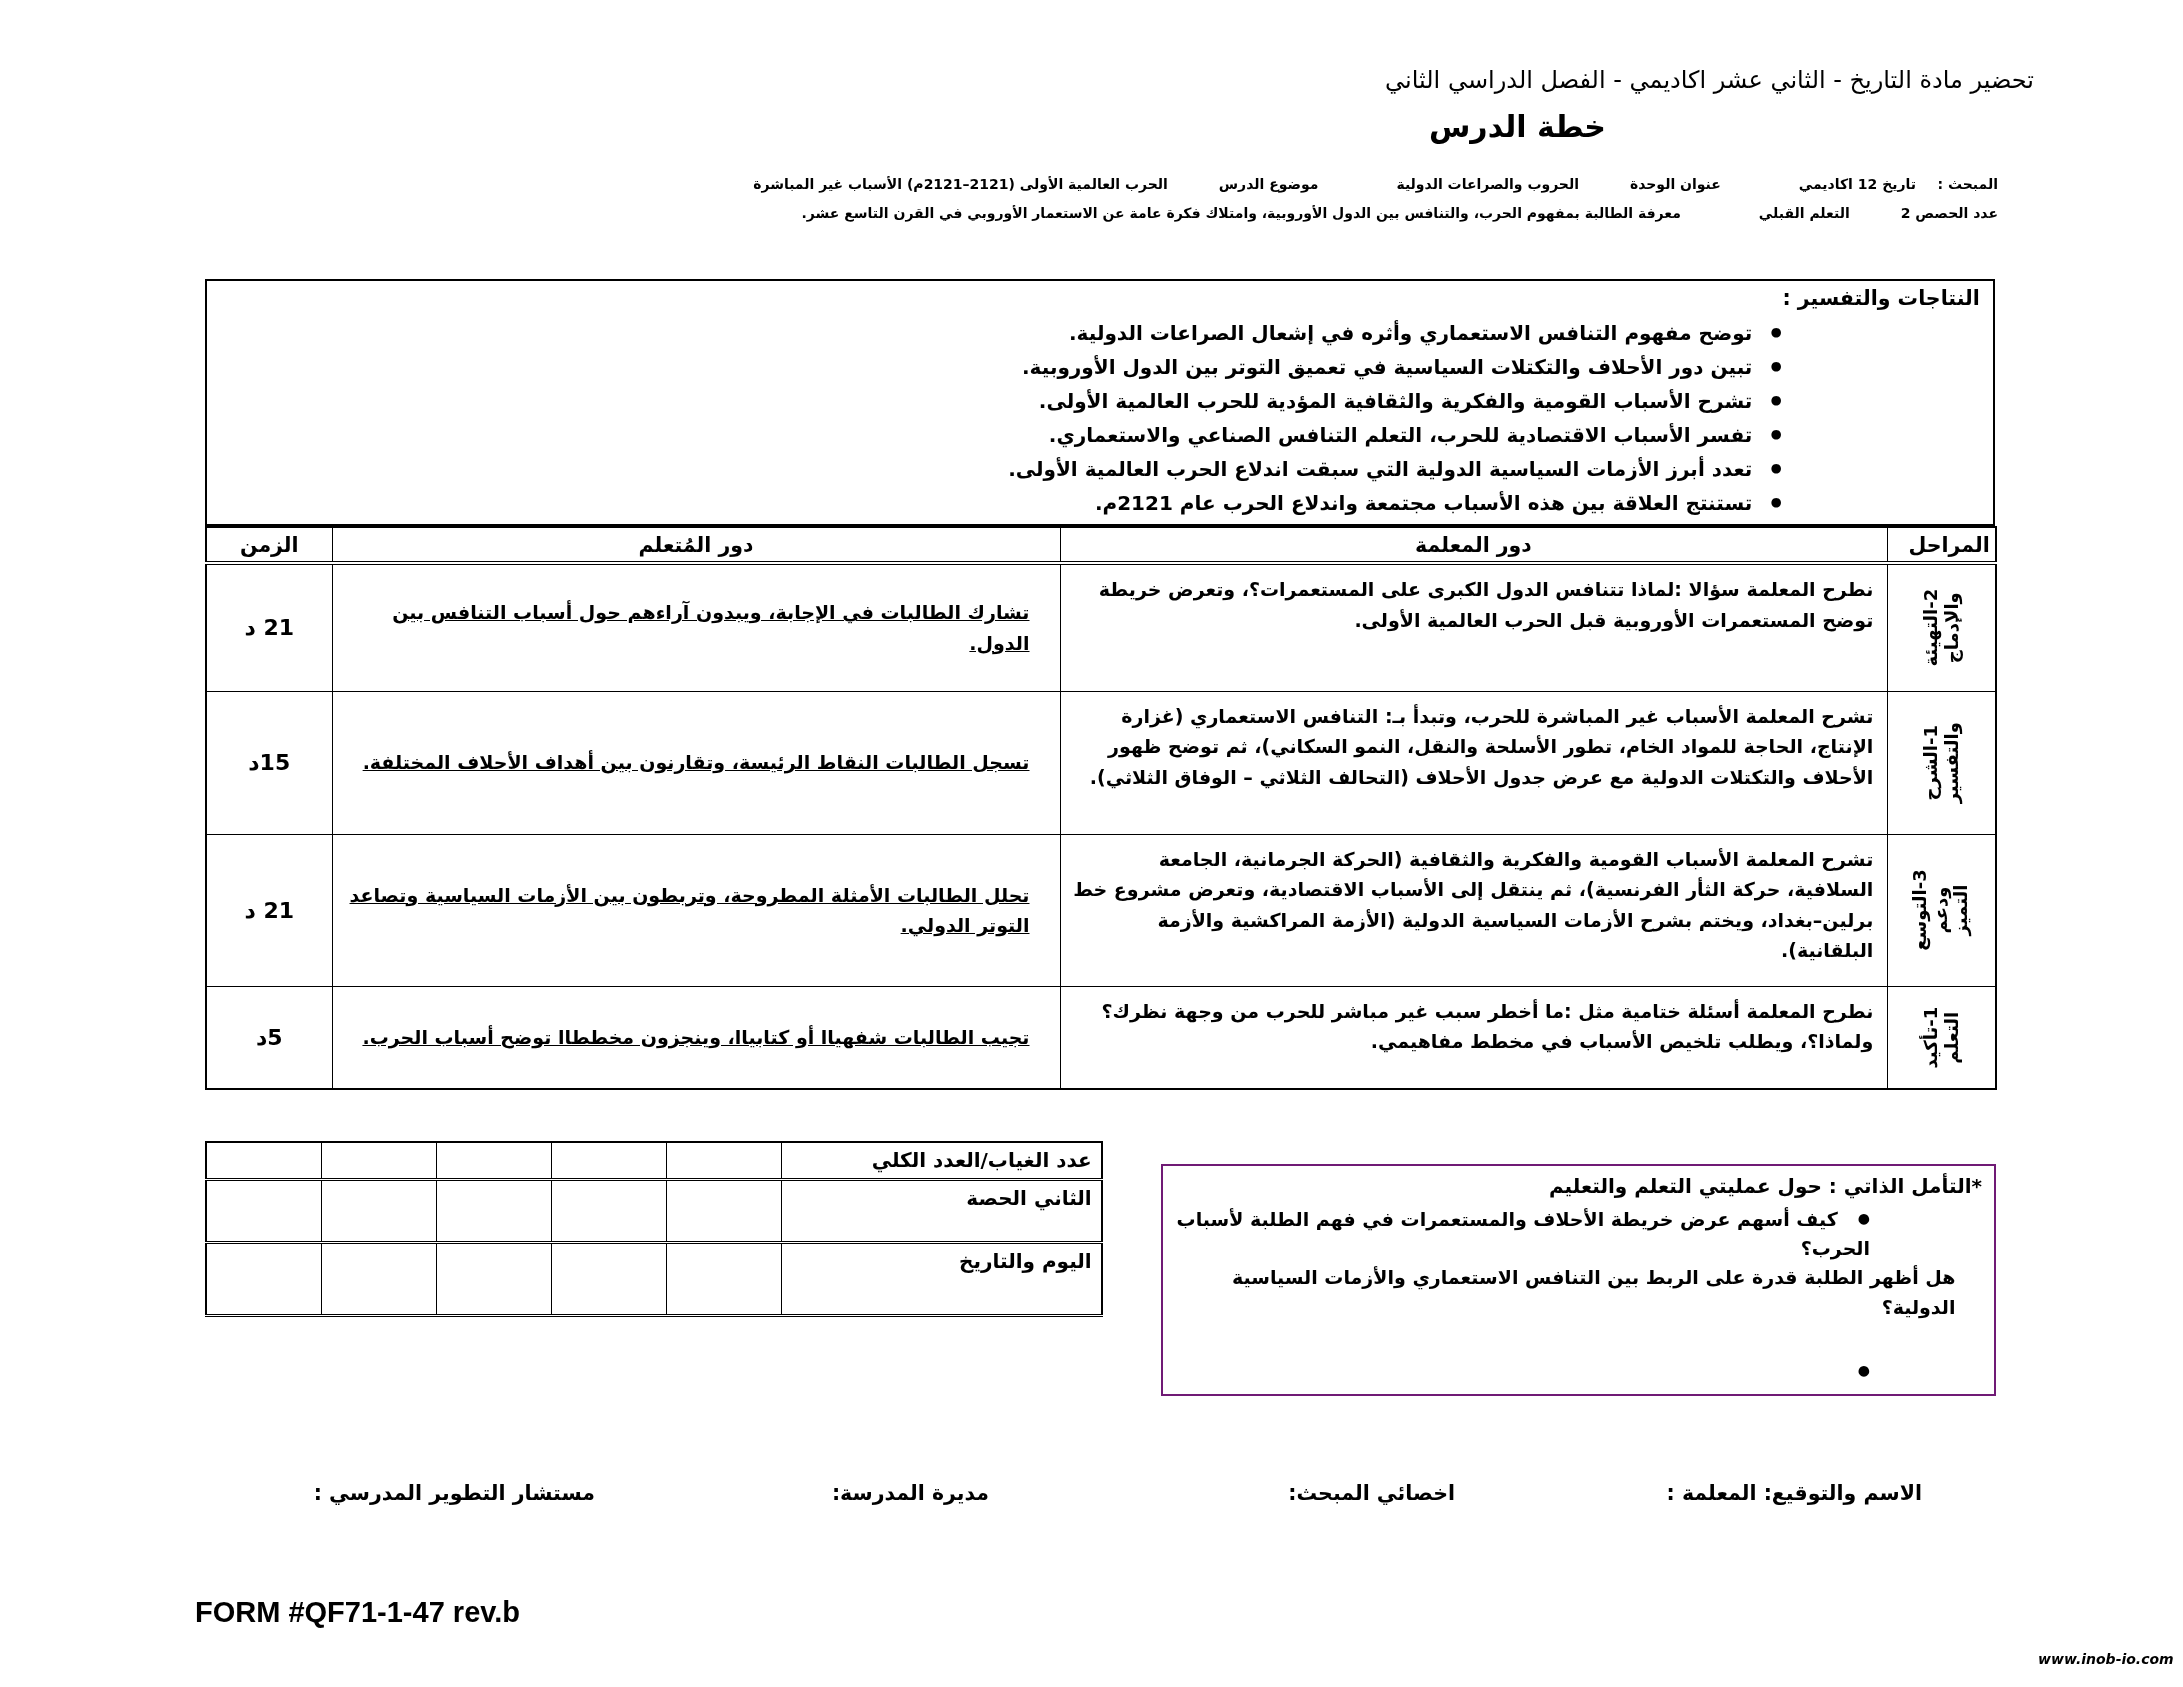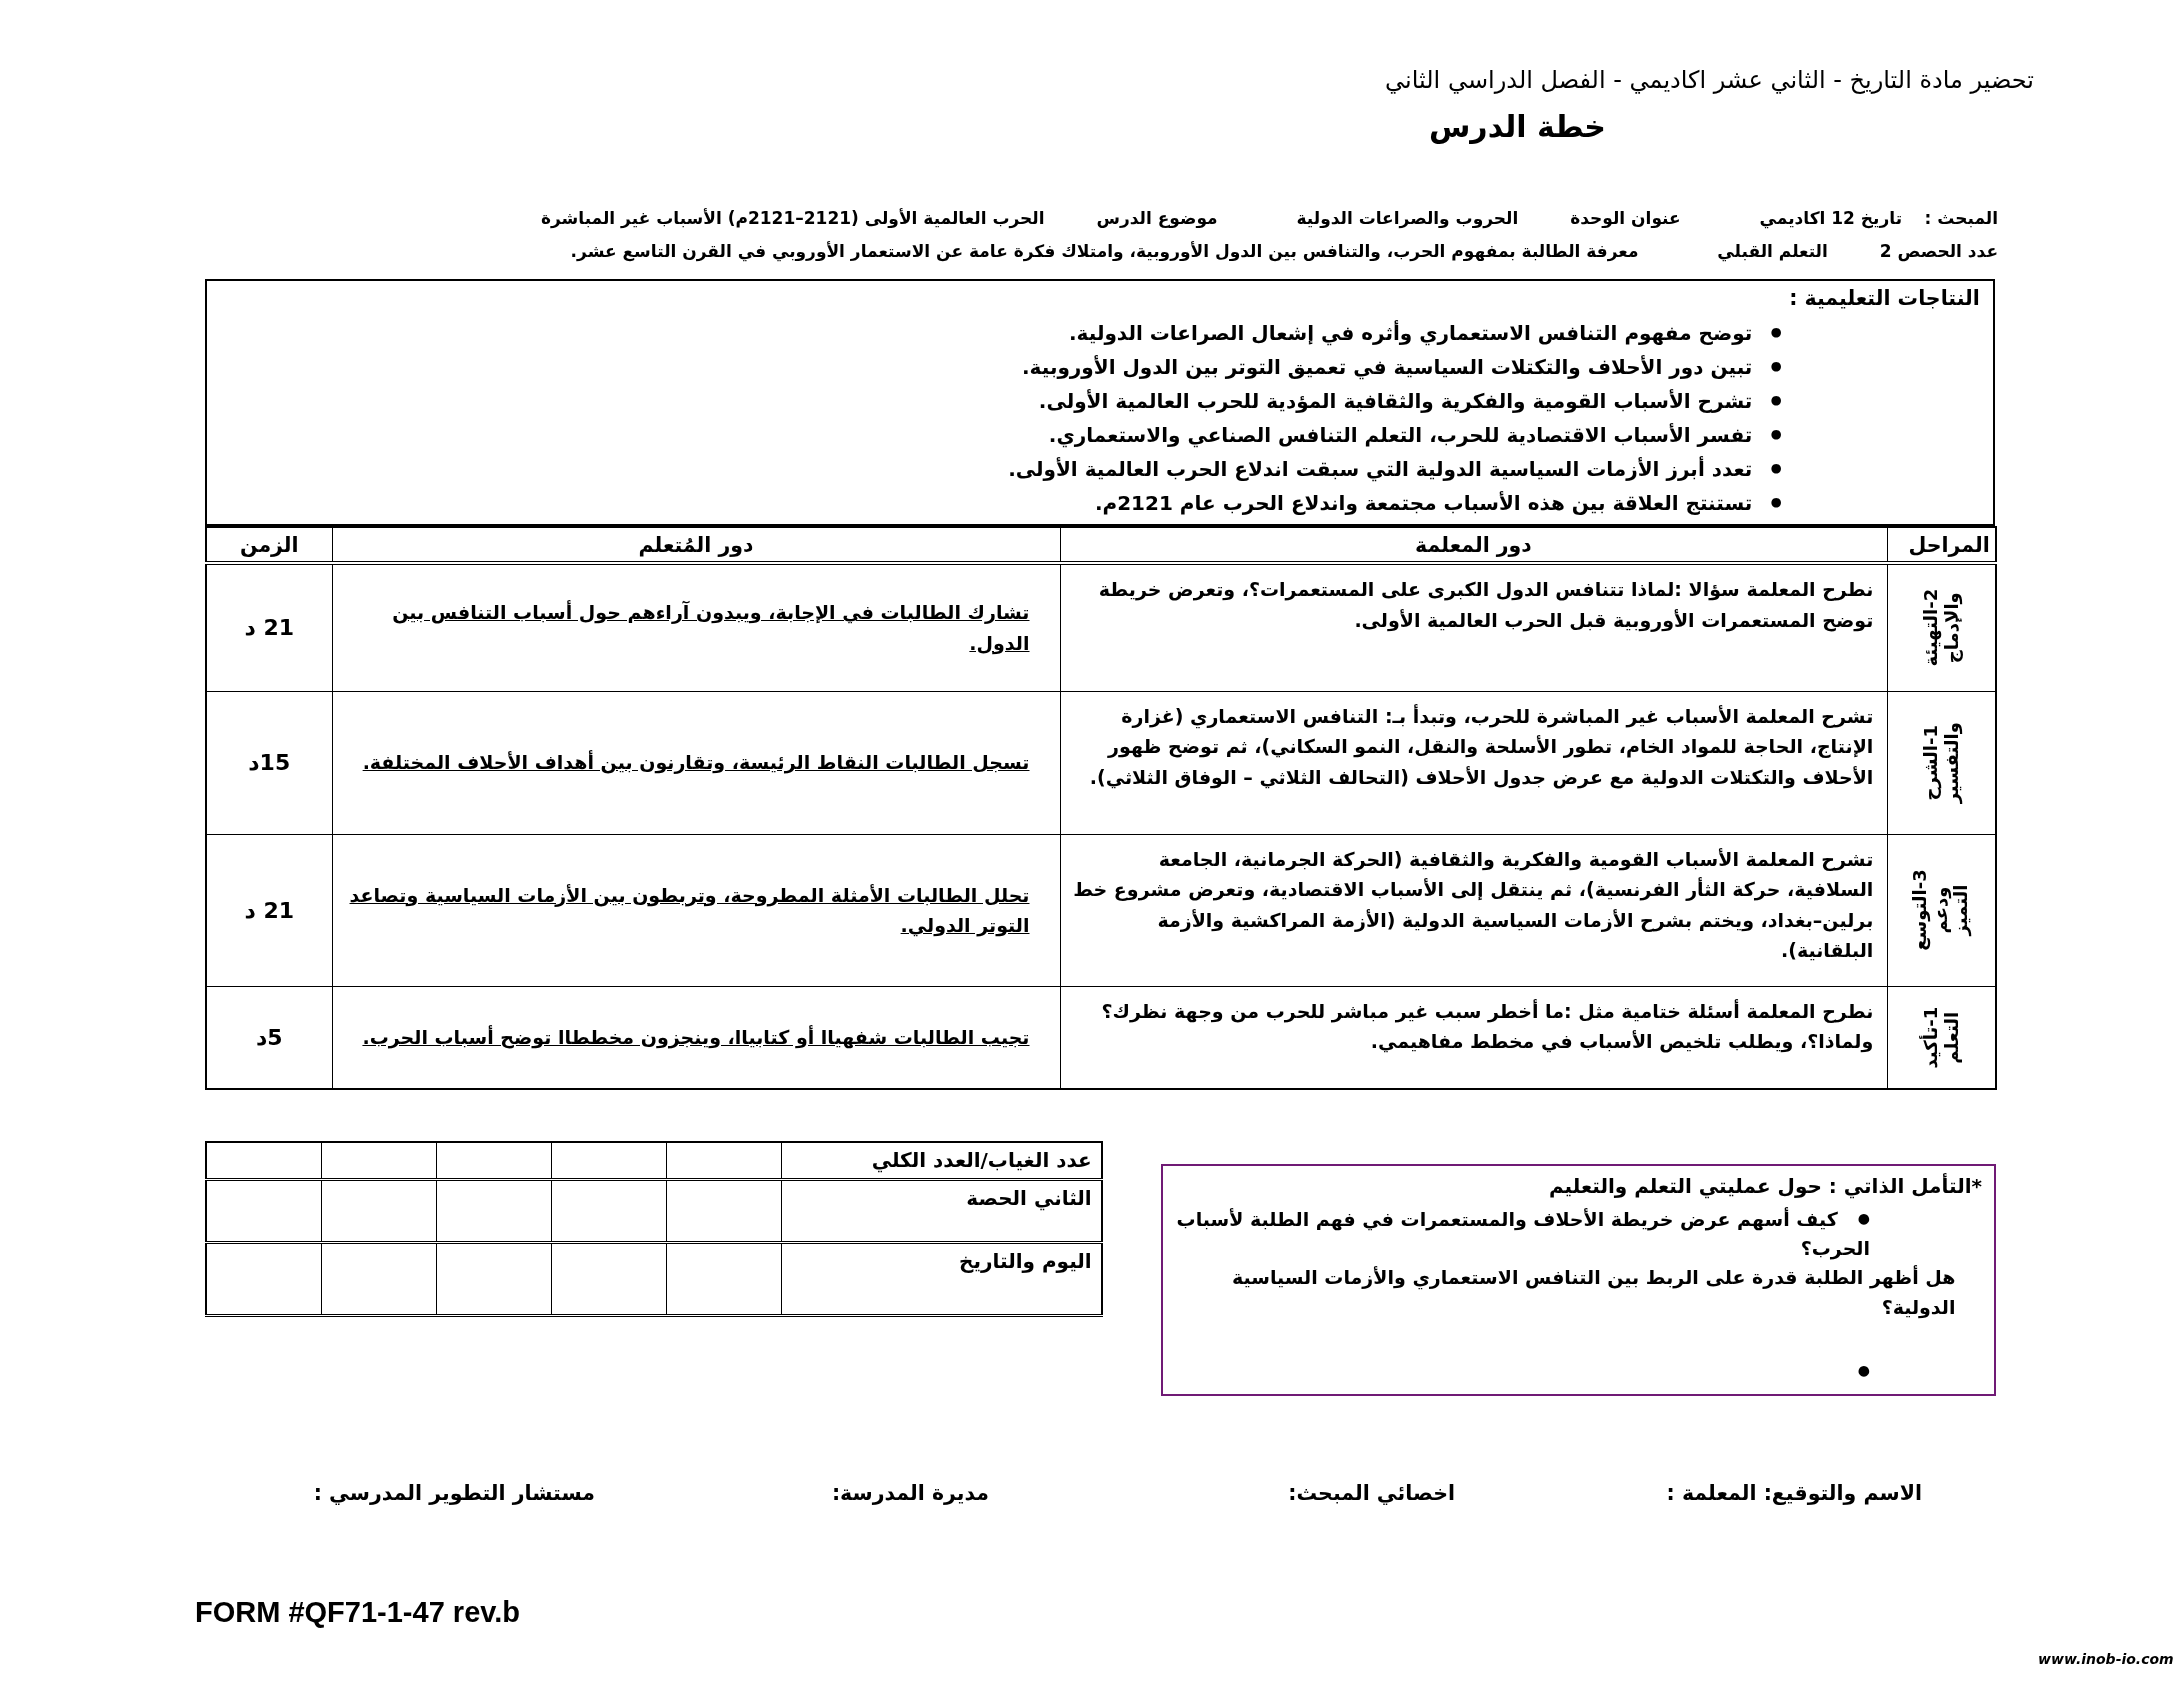--- a/index.html
+++ b/index.html
@@ -4,22 +4,22 @@
 <title>خطة الدرس</title>
 <style>
   html,body{margin:0;padding:0;background:#fff;}
   .page{position:relative;width:2183px;height:1687px;background:#fff;color:#000;
         font-family:"DejaVu Sans",sans-serif;direction:rtl;overflow:hidden;}
 
   .top-line{position:absolute;top:66px;right:149px;font-size:24px;font-weight:normal;}
   .doc-title{position:absolute;top:109px;left:1209px;width:397px;text-align:right;
              font-size:30px;font-weight:bold;}
 
-  .info-block{position:absolute;top:208px;right:185px;width:1826px;text-align:right;
-              font-size:17px;font-weight:bold;}
+  .info-block{position:absolute;top:176px;right:185px;width:1826px;text-align:right;
+              font-size:14px;font-weight:bold;}
   .info-line{white-space:nowrap;margin-bottom:13.2px;}
   .g-sm{margin-left:16.5px;} .g-md{margin-left:46px;} .g-lg{margin-left:73px;}
 
   .outcomes-box{position:absolute;top:279px;left:205px;width:1790px;height:247px;
                 border:2px solid #000;box-sizing:border-box;padding:5.3px 13.2px 0 13.2px;}
   .outcomes-heading{font-size:20.5px;font-weight:bold;}
   .outcomes-list{margin:5.3px 0 0;padding:0 198px 0 0;list-style:none;}
   .outcomes-list li{font-size:20px;font-weight:bold;line-height:1.7;}
   .outcomes-list li::before{content:"●";font-size:12.6px;margin-left:18.5px;position:relative;top:-3.3px;}
 
@@ -84,21 +84,21 @@
       <span>الحرب العالمية الأولى (2121–2121م) الأسباب غير المباشرة</span>
     </div>
     <div class="info-line">
       <span class="g-md">عدد الحصص 2</span>
       <span class="g-lg">التعلم القبلي</span>
       <span>معرفة الطالبة بمفهوم الحرب، والتنافس بين الدول الأوروبية، وامتلاك فكرة عامة عن الاستعمار الأوروبي في القرن التاسع عشر.</span>
     </div>
   </div>
 
   <div class="outcomes-box">
-    <div class="outcomes-heading">النتاجات التعليمية :</div>
+    <div class="outcomes-heading">النتاجات والتفسير :</div>
     <ul class="outcomes-list">
       <li>توضح مفهوم التنافس الاستعماري وأثره في إشعال الصراعات الدولية.</li>
       <li>تبين دور الأحلاف والتكتلات السياسية في تعميق التوتر بين الدول الأوروبية.</li>
       <li>تشرح الأسباب القومية والفكرية والثقافية المؤدية للحرب العالمية الأولى.</li>
       <li>تفسر الأسباب الاقتصادية للحرب، التعلم التنافس الصناعي والاستعماري.</li>
       <li>تعدد أبرز الأزمات السياسية الدولية التي سبقت اندلاع الحرب العالمية الأولى.</li>
       <li>تستنتج العلاقة بين هذه الأسباب مجتمعة واندلاع الحرب عام 2121م.</li>
     </ul>
   </div>
 

